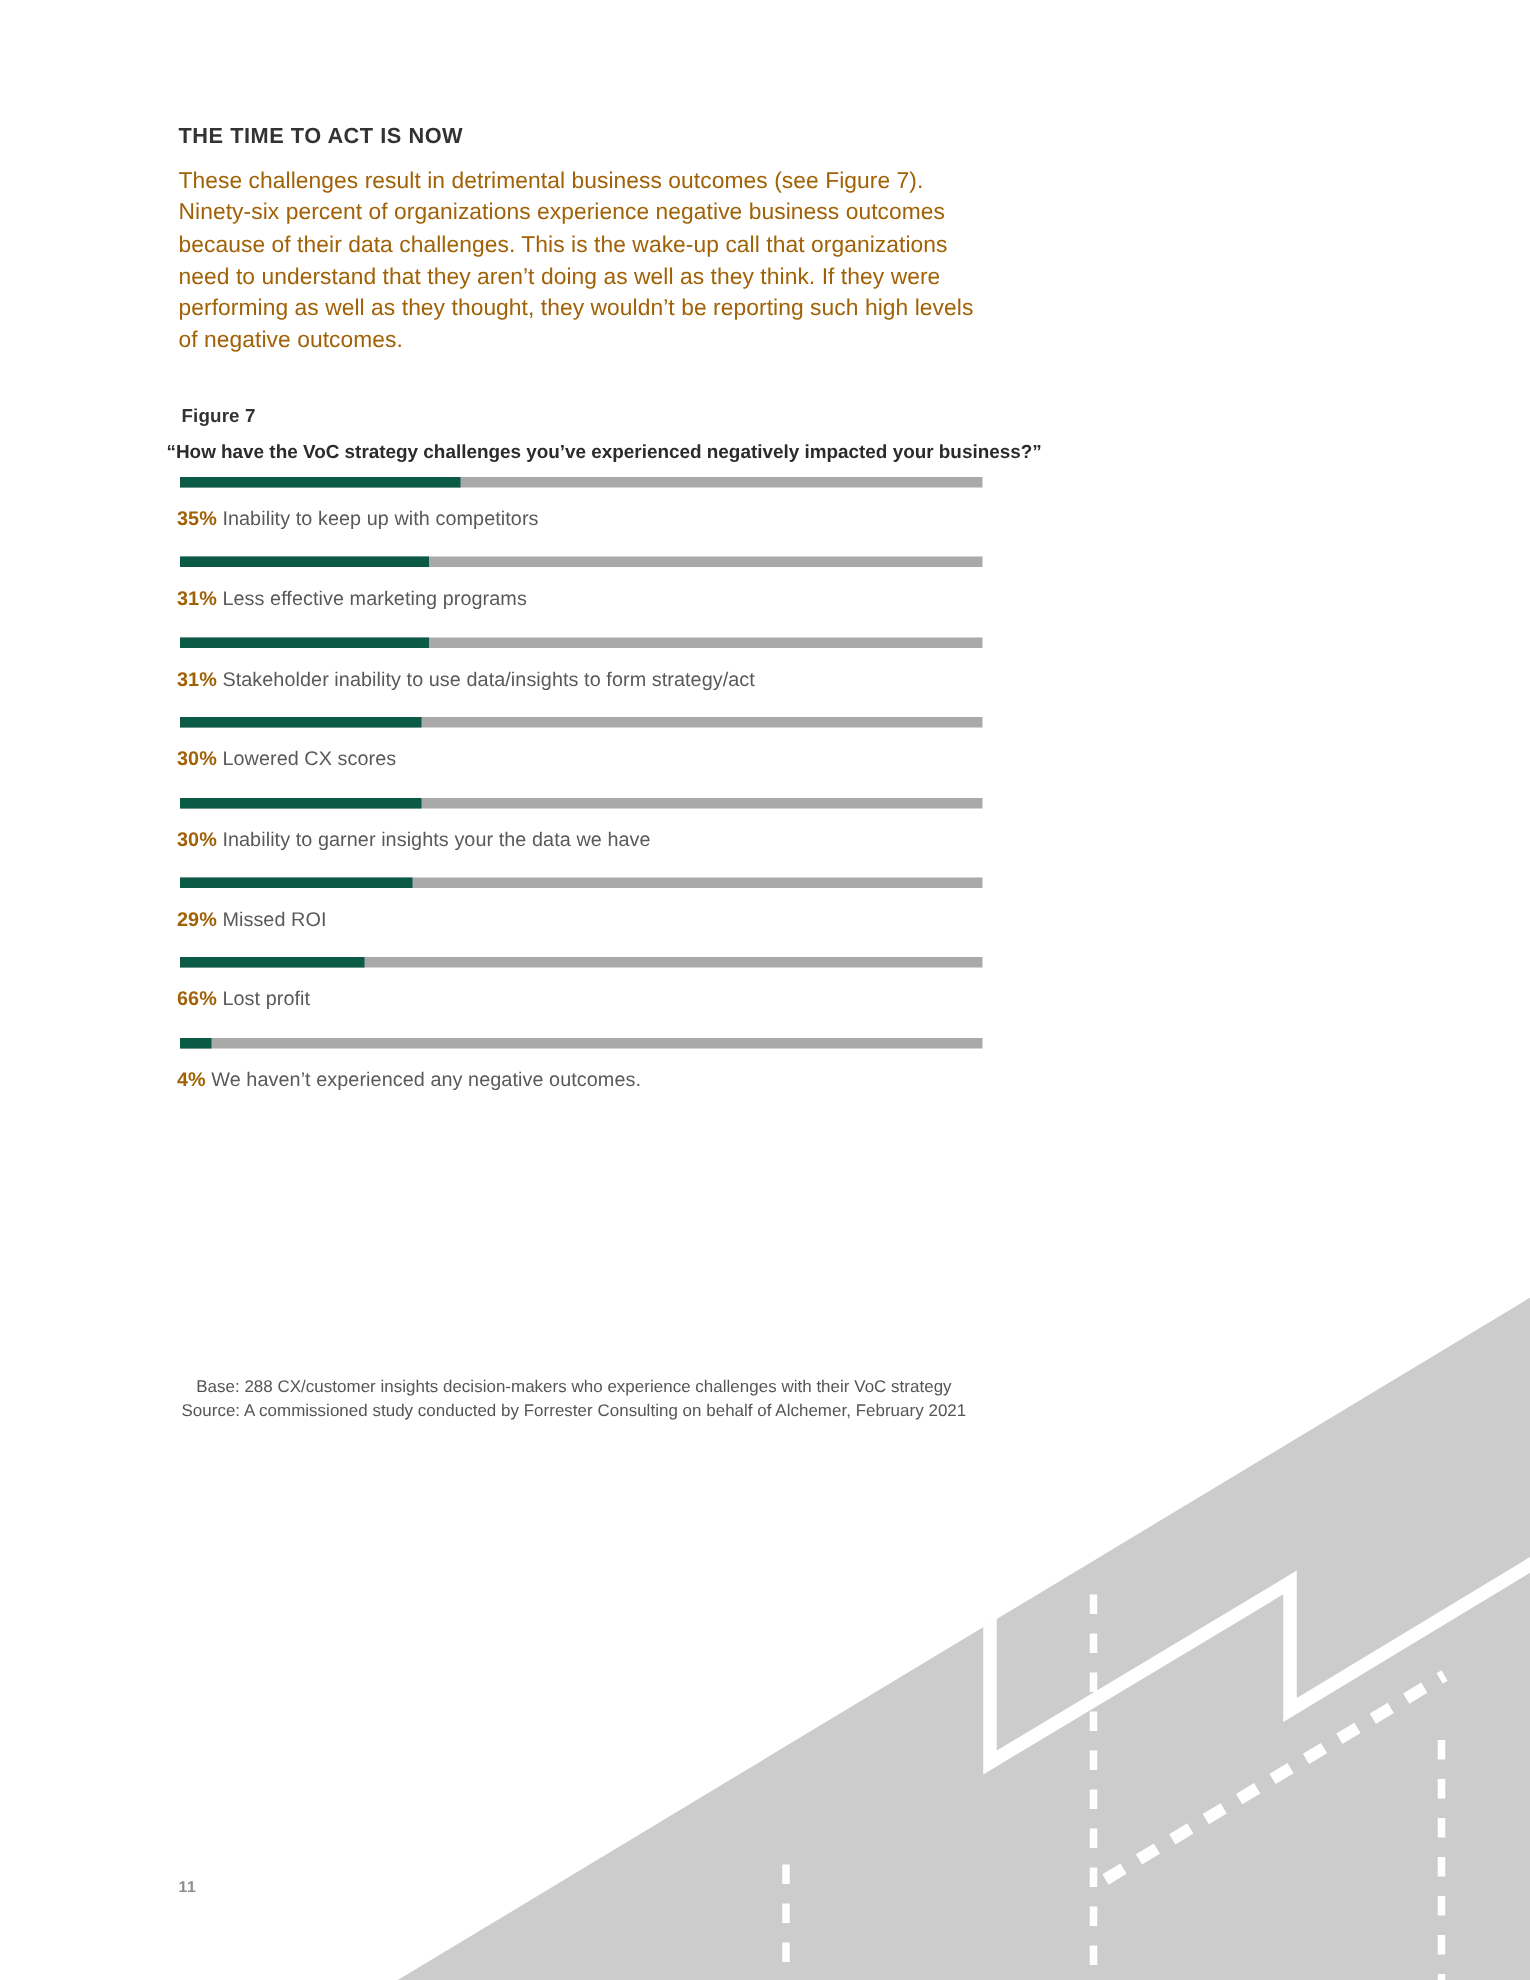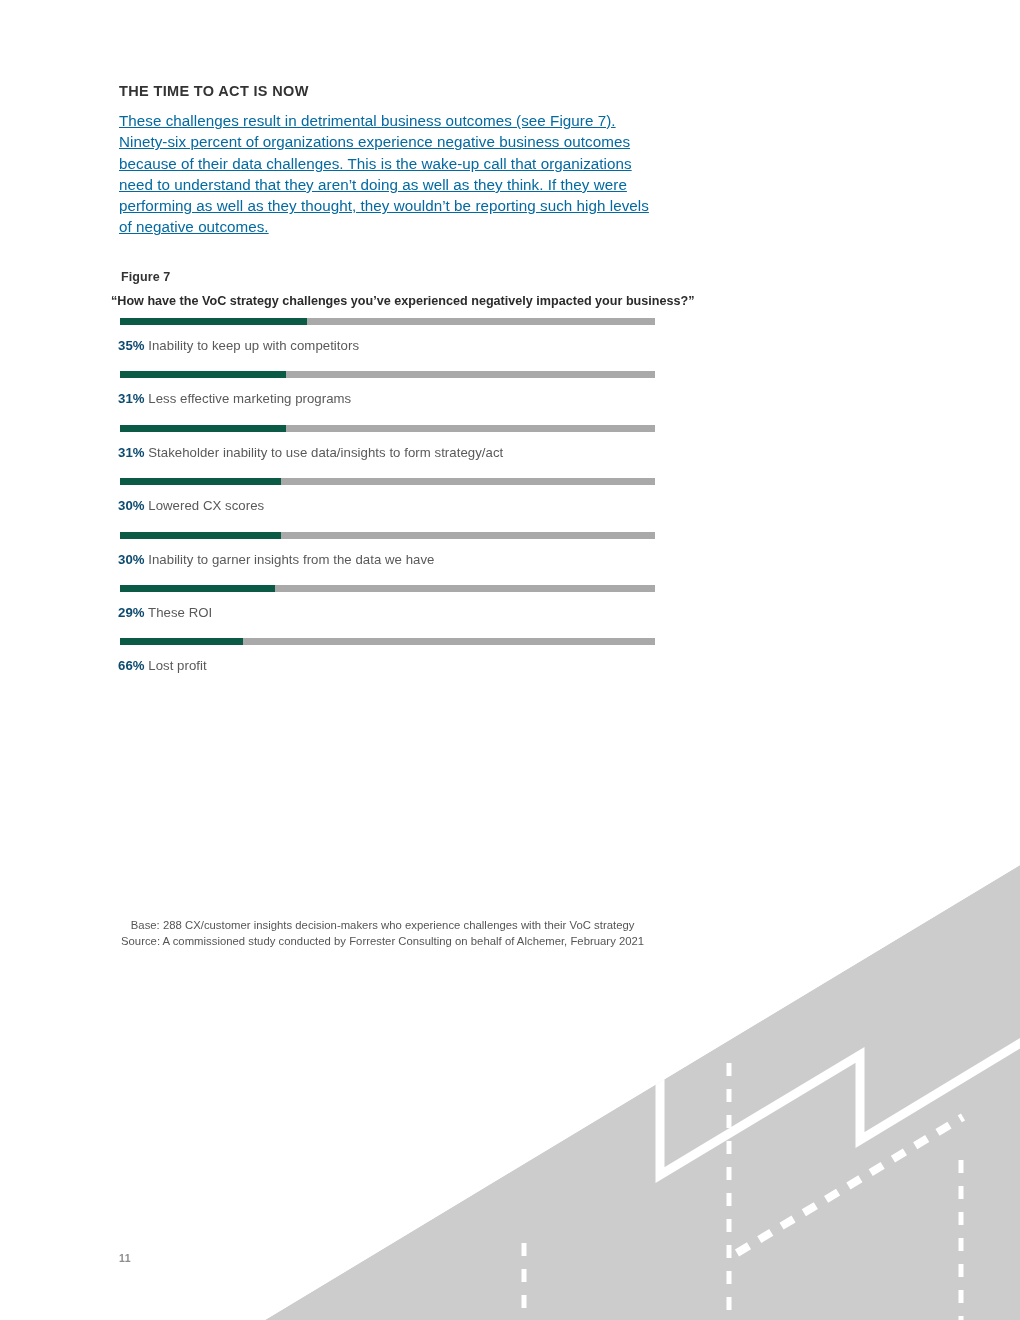--- a/index.html
+++ b/index.html
@@ -48,23 +48,22 @@
     color: #333333;
   }
 
   .body-copy {
     position: absolute;
     left: 119px;
     top: 106px;
     width: 530px;
     font-size: 15.2px;
     line-height: 21.3px;
-    color: #0369a1;
+    color: #a16207;
     letter-spacing: 0.05px;
-    text-decoration: underline;
   }
 
   
   .figure-number {
     position: absolute;
     left: 121px;
     top: 266px;
     font-size: 12.5px;
     font-weight: bold;
     color: #333333;
@@ -116,21 +115,21 @@
     left: 118px;
     top: 22px;
     font-size: 13.2px;
     color: #595959;
     letter-spacing: 0.05px;
     white-space: nowrap;
   }
 
   .row-pct {
     font-weight: bold;
-    color: #0c4a6e;
+    color: #a16207;
   }
 
   
   .footnotes {
     position: absolute;
     left: 121px;
     top: 914px;
     font-size: 11.3px;
     line-height: 15.5px;
     color: #555555;
@@ -202,33 +201,39 @@
       <div class="chart-row">
         <div class="bar-track" style="background: rgb(169, 169, 169);">
           <div class="bar-fill" style="width: 160.5px; background: rgb(10, 90, 70);"></div>
         </div>
         <div class="row-label"><span class="row-pct">30%</span> <span>Lowered CX scores</span></div>
       </div>
       <div class="chart-row">
         <div class="bar-track" style="background: rgb(169, 169, 169);">
           <div class="bar-fill" style="width: 160.5px; background: rgb(10, 90, 70);"></div>
         </div>
-        <div class="row-label"><span class="row-pct">30%</span> <span>Inability to garner insights from the data we have</span></div>
+        <div class="row-label"><span class="row-pct">30%</span> <span>Inability to garner insights your the data we have</span></div>
       </div>
       <div class="chart-row">
         <div class="bar-track" style="background: rgb(169, 169, 169);">
           <div class="bar-fill" style="width: 155.15px; background: rgb(10, 90, 70);"></div>
         </div>
-        <div class="row-label"><span class="row-pct">29%</span> <span>These ROI</span></div>
+        <div class="row-label"><span class="row-pct">29%</span> <span>Missed ROI</span></div>
       </div>
       <div class="chart-row">
         <div class="bar-track" style="background: rgb(169, 169, 169);">
           <div class="bar-fill" style="width: 123.05px; background: rgb(10, 90, 70);"></div>
         </div>
         <div class="row-label"><span class="row-pct">66%</span> <span>Lost profit</span></div>
+      </div>
+      <div class="chart-row">
+        <div class="bar-track" style="background: rgb(169, 169, 169);">
+          <div class="bar-fill" style="width: 21.4px; background: rgb(10, 90, 70);"></div>
+        </div>
+        <div class="row-label"><span class="row-pct">4%</span> <span>We haven’t experienced any negative outcomes.</span></div>
       </div>
     </div>
 
   <div class="footnotes">
     <div>Base: 288 CX/customer insights decision-makers who experience challenges with their VoC strategy</div>
     <div>Source: A commissioned study conducted by Forrester Consulting on behalf of Alchemer, February 2021</div>
   </div>
 
   <div class="page-number">11</div>
 

